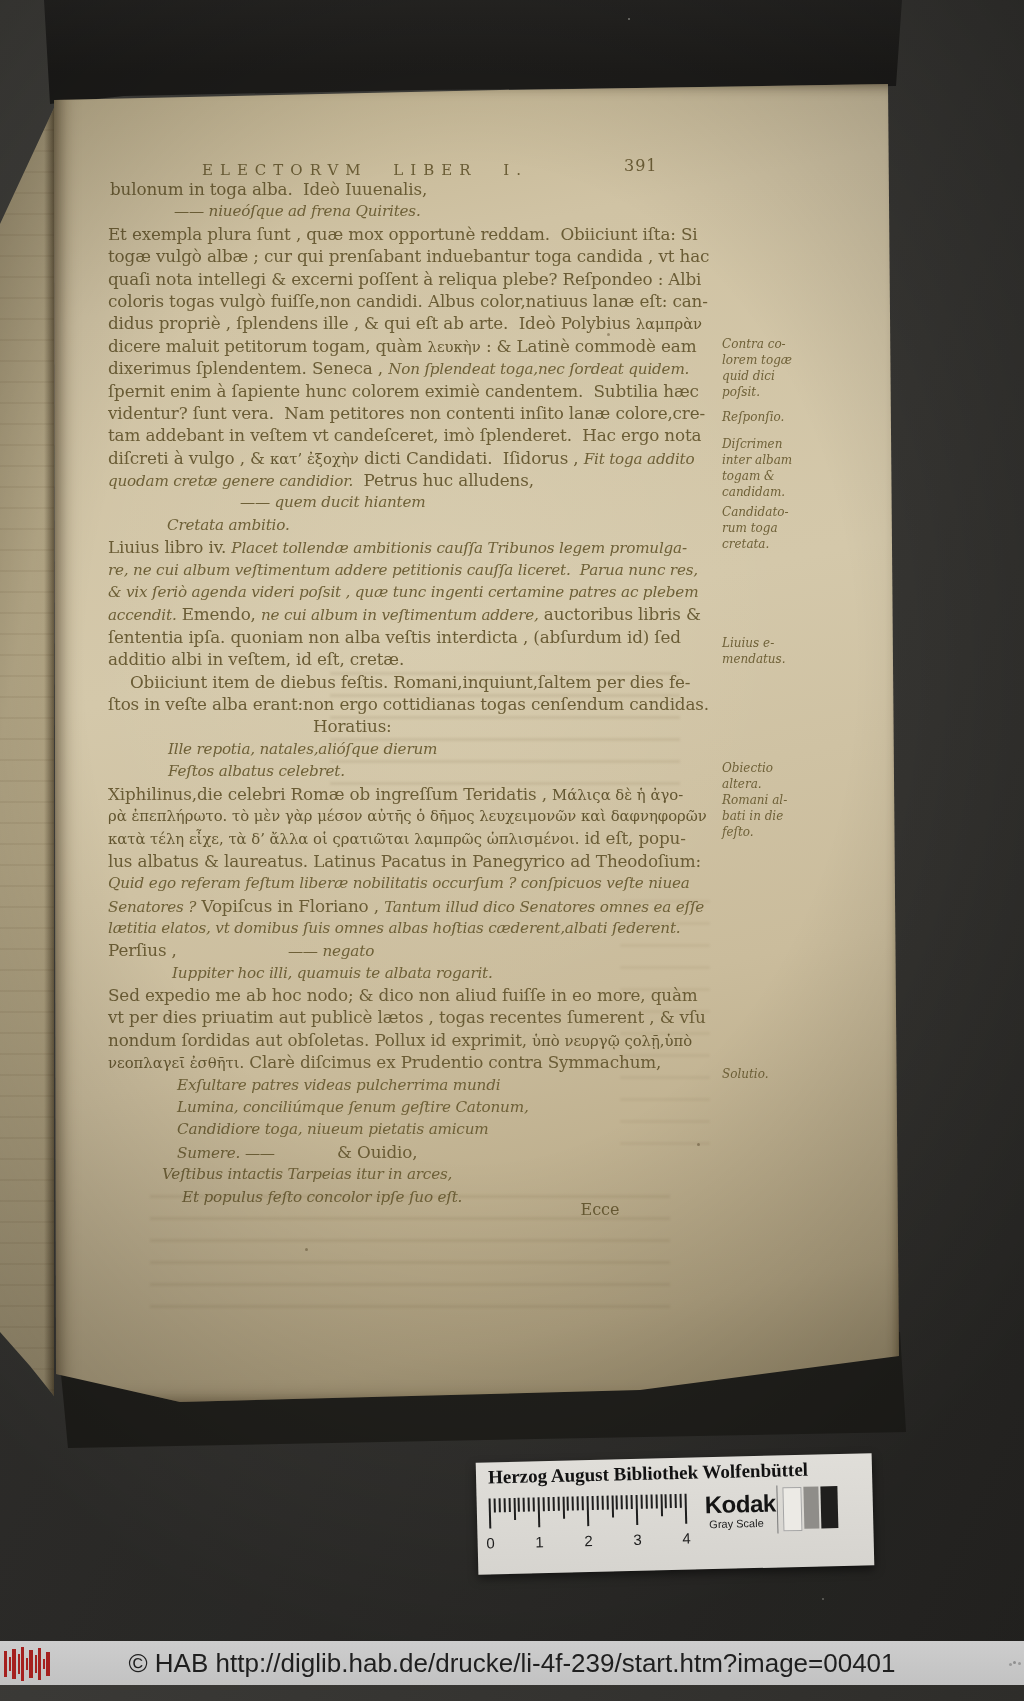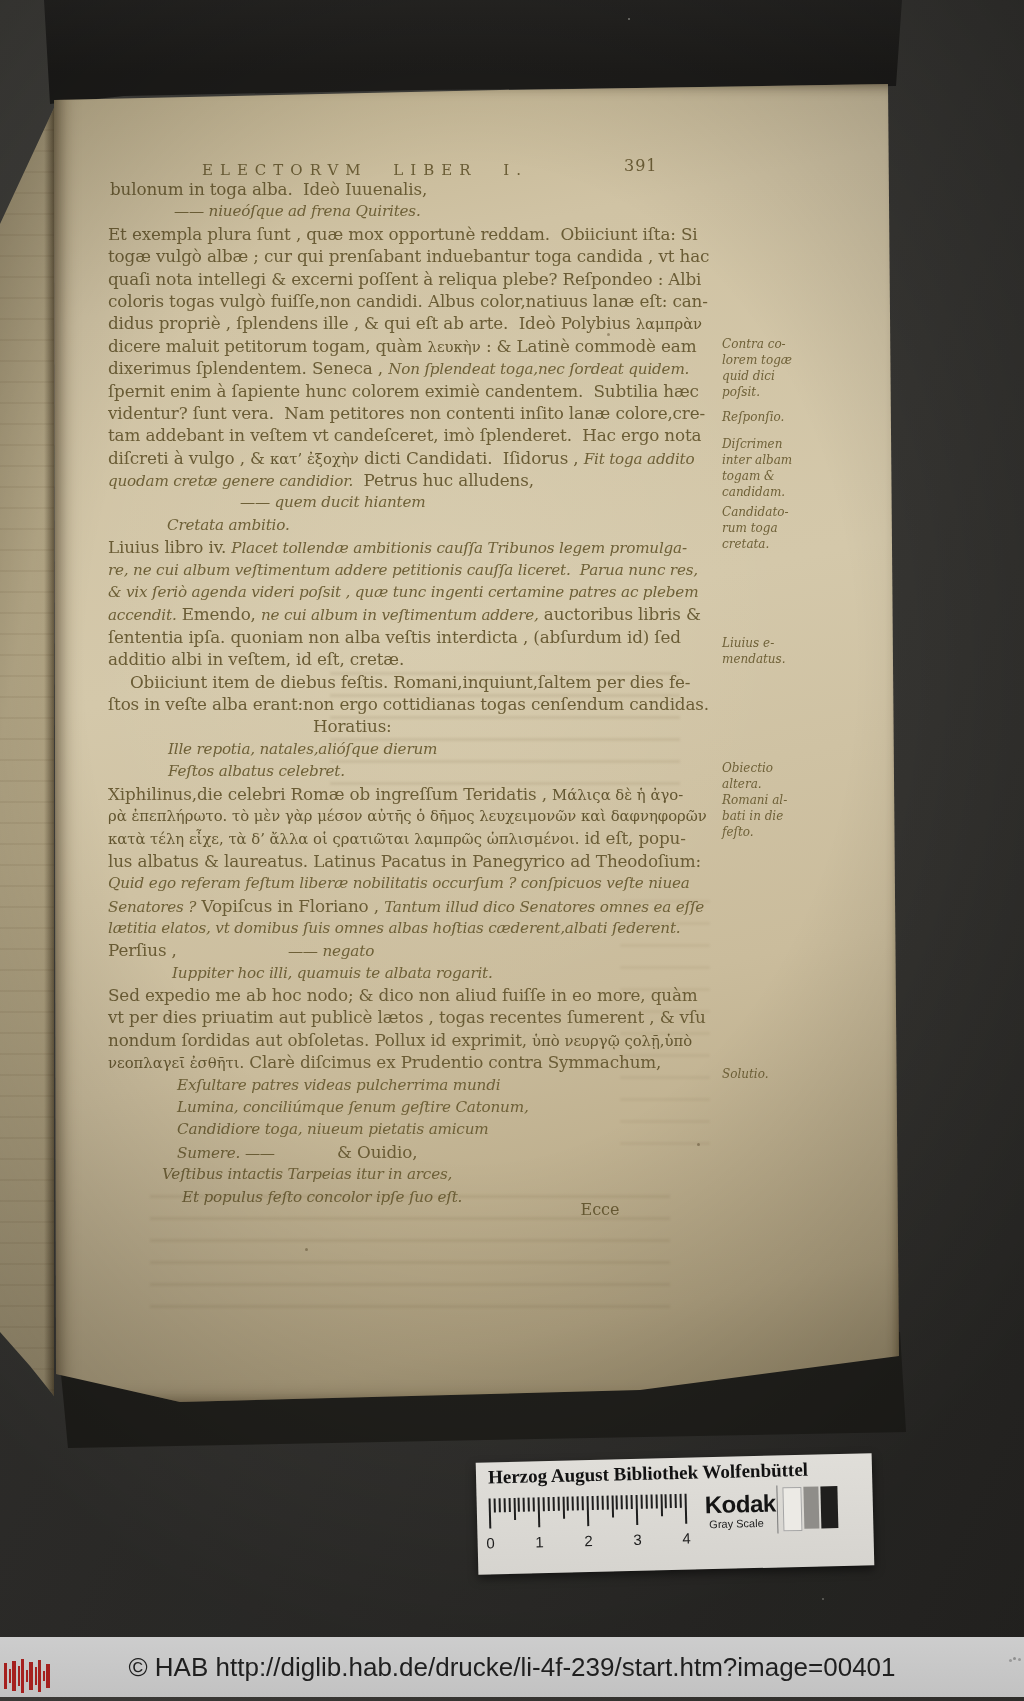--- a/index.html
+++ b/index.html
@@ -59,21 +59,21 @@
   .kodak-brand{position:absolute;left:228px;top:34px;font-family:"Liberation Sans",sans-serif;
     font-weight:bold;font-size:24px;letter-spacing:-0.5px;color:#141414;}
   .kodak-sub{position:absolute;left:232px;top:61px;font-family:"Liberation Sans",sans-serif;
     font-size:11px;color:#222;}
   .card-divider{position:absolute;left:300px;top:30px;width:1px;height:48px;background:#777;}
   .patch{position:absolute;top:32px;height:42px;}
   .patch-white{left:306px;width:17px;background:#eceae5;border:1px solid #a5a5a5;}
   .patch-mid{left:327px;width:15px;background:#8f8d89;}
   .patch-dark{left:344px;width:17px;background:#1f1e1d;}
   
-  .caption-bar{position:absolute;left:0;right:0;bottom:4px;height:60px;z-index:5;
+  .caption-bar{position:absolute;left:0;right:0;bottom:16px;height:44px;z-index:5;
     background:linear-gradient(180deg,#cdcdcd,#c2c2c2);display:flex;align-items:center;justify-content:center;}
   .caption-text{font-family:"Liberation Sans",sans-serif;font-size:26px;color:#1f1f1f;letter-spacing:0;}
   .hab-barcode{position:absolute;left:4px;bottom:4px;width:48px;height:34px;}
   .hab-barcode div{position:absolute;top:50%;transform:translateY(-50%);background:var(--hab-red,#a5201e);}
   .caption-dots{position:absolute;right:8px;top:20px;width:3px;height:3px;border-radius:50%;background:#8e8e8e;
     box-shadow:5px 1px 0 #999,-4px 2px 0 #999;}
   .bgspeck{position:absolute;width:2px;height:2px;border-radius:50%;background:rgba(230,230,220,.5);z-index:2;}
 </style>
 </head>
 <body>

